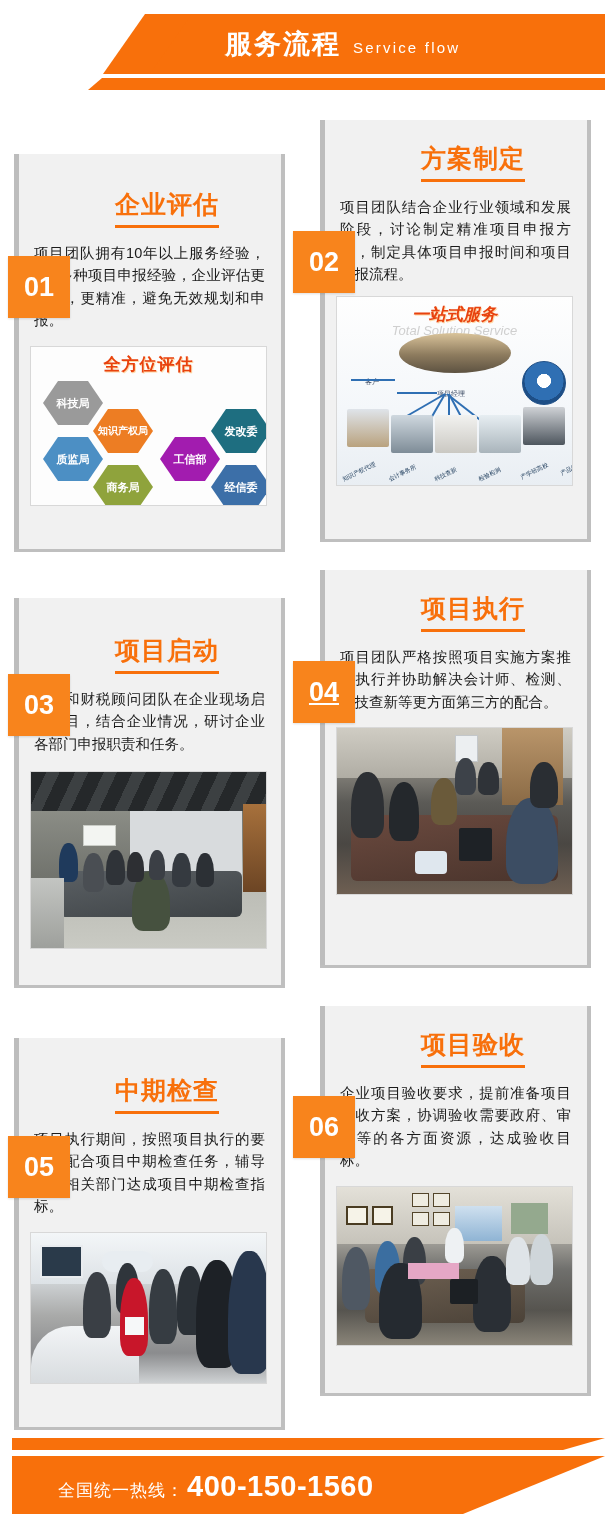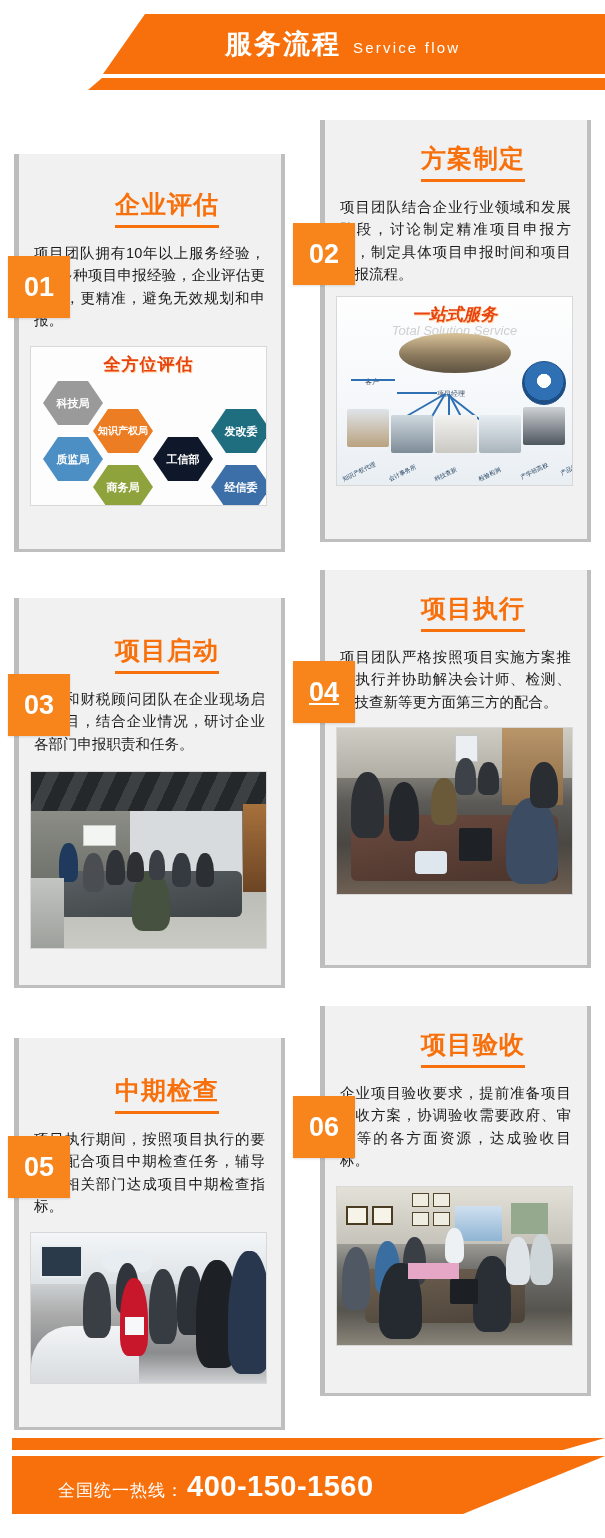--- a/index.html
+++ b/index.html
@@ -179,21 +179,21 @@
           </div>
         <div class="hex" style="left:62px; top:62px; background:#ED7D23; font-size:10px;">
           <span>知识产权局</span>
           </div>
         <div class="hex" style="left:12px; top:90px; background:#4C8FC4;">
           <span>质监局</span>
           </div>
         <div class="hex" style="left:62px; top:118px; background:#8FA33C;">
           <span>商务局</span>
           </div>
-        <div class="hex" style="left:122px; top:90px; background:#0f172a;">
+        <div class="hex" style="left:129px; top:90px; background:#a21caf;">
           <span>工信部</span>
           </div>
         <div class="hex" style="left:180px; top:62px; background:#1E6E80;">
           <span>发改委</span>
           </div>
         <div class="hex" style="left:180px; top:118px; background:#3C6FA8;">
           <span>经信委</span>
           </div>
       </div>
     </div>
@@ -233,21 +233,21 @@
 
         <div class="oss-cap" style="left:8px; top:178px;">知识产权代理</div>
         <div class="oss-cap" style="left:54px; top:178px;">会计事务所</div>
         <div class="oss-cap" style="left:100px; top:178px;">科技查新</div>
         <div class="oss-cap" style="left:144px; top:178px;">检验检测</div>
         <div class="oss-cap" style="left:186px; top:176px;">产学研高校</div>
         <div class="oss-cap" style="left:226px; top:172px;">产品经销厂家</div>
       </div>
     </div>
   </div>
-  <div class="badge" style="left:293px; top:115px;">
+  <div class="badge" style="left:293px; top:123px;">
     <span>02</span>
   </div>
 
   <div class="card" style="left:14px; top:490px; width:271px; height:390px;">
     <div class="title-row" style="padding-top:36px;">
       <span class="card-title">项目启动</span>
     </div>
     <div class="card-body">项目和财税顾问团队在企业现场启动项目，结合企业情况，研讨企业各部门申报职责和任务。</div>
     <div class="card-media" style="height:178px; margin-top:16px;">
       <div class="photo ph-meeting1">

